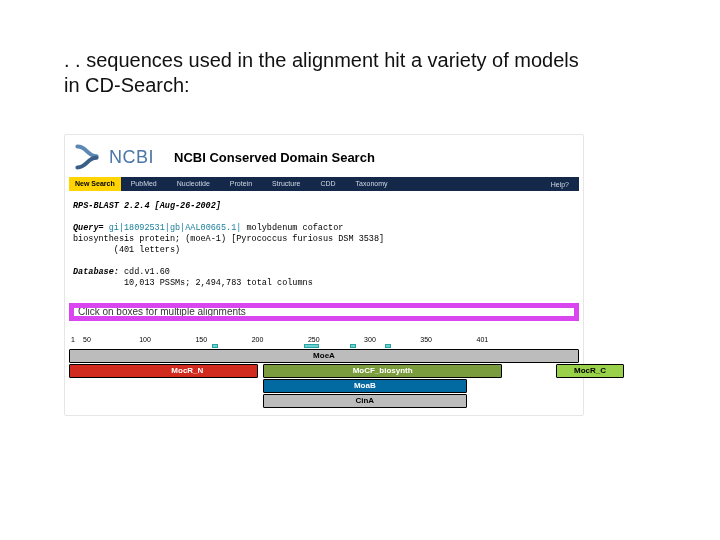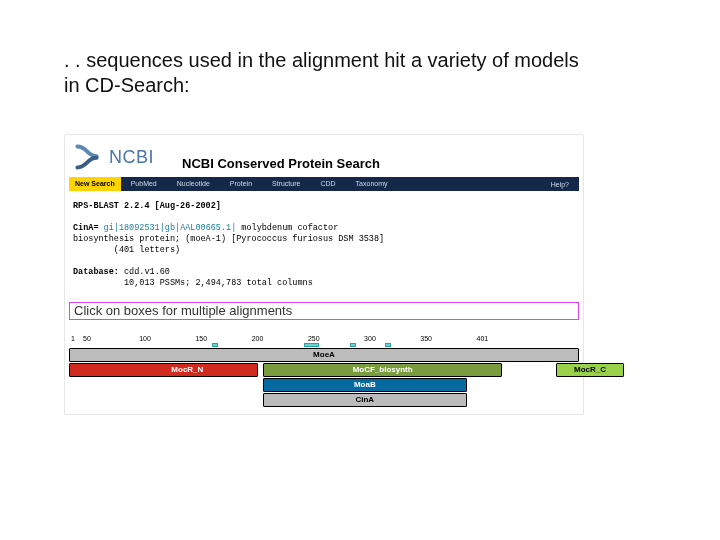--- a/index.html
+++ b/index.html
@@ -3,38 +3,38 @@
 <meta charset="utf-8">
 <style>
   * { box-sizing: border-box; margin: 0; padding: 0; }
   html, body { width: 720px; height: 540px; background: #fff; font-family: Arial, Helvetica, sans-serif; overflow: hidden; }
   .slide { position: relative; width: 648px; height: 540px; padding: 48px 64px 20px 64px; }
   .heading { font-size: 20px; line-height: 1.25; color: #111; font-weight: 400; margin-bottom: 36px; max-width: 560px; }
 
   .shot { border: 1px solid #e6e6e6; border-radius: 2px; padding: 4px 4px 6px 4px; background: #fff; }
   .shot-inner { }
 
-  .header-row { display: flex; align-items: flex-end; gap: 10px; padding: 4px 2px 6px 2px; }
+  .header-row { display: flex; align-items: center; gap: 2px; padding: 4px 2px 6px 2px; }
   .logo-wrap { display:flex; align-items:center; gap:6px; }
   .logo-glyph { width: 32px; height: 28px; }
   .logo-text { font-size: 18px; font-weight: 400; color: #4a76a8; letter-spacing: .5px; font-family: Arial, sans-serif; }
   .header-title { font-size: 13px; font-weight: 700; color: #000; margin-left: 18px; }
 
   .navbar { height: 14px; background: #14294a; display: flex; align-items: center; font-size: 7px; }
   .nav-item-yellow { background: #ffd400; color:#000; padding: 0 6px; height:14px; line-height:14px; font-weight:700; }
   .nav-item { color:#cfd8e6; padding: 0 10px; height:14px; line-height:14px; }
   .nav-spacer { flex:1; }
   .nav-item-help { color:#cfd8e6; padding:0 10px; }
 
   .mono-block { font-family: "Courier New", monospace; font-size: 8.5px; line-height: 1.3; color:#000; white-space: pre; padding: 10px 4px 12px 4px; }
   .mono-block .teal { color: #1a7f9a; }
-  .mono-block .linelabel { font-weight:700; }
+  .mono-block .linelabel { font-weight:700;font-style:italic; }
 
   .tip-input { margin: 0 0 8px 0; }
-  .tip-input input { width: 100%; height: 18px; font-size: 13px; padding: 0 4px; border: 1px solid #d946ef; background:#fff; color:#333; font-family: Arial, sans-serif; }
+  .tip-input input { width: 100%; height: 18px; font-size: 10px; padding: 0 4px; border: 5px solid #d946ef; background:#fff; color:#333; font-family: Arial, sans-serif; }
 
   .ruler-row { display:flex; align-items:flex-end; font-size:7px; color:#000; font-family: Arial, sans-serif; padding: 0 2px; height:14px; }
   .ruler-row span { width: calc(100% / 9); text-align:left; }
   .ruler-row span:first-child { width: 12px; }
 
   .track { position: relative; height: 14px; margin: 1px 0; }
   .bar { position:absolute; top:0; bottom:0; display:flex; align-items:center; justify-content:center; font-size:8px; font-weight:700; color:#fff; border:1px solid #000; border-radius:1px; }
   .bar-gray   { background:#bcbcbc; color:#000;text-align:right; }
   .bar-red    { background:#d12a1f; }
   .bar-oliver { background:#7a9b3e; }
@@ -55,38 +55,38 @@
     <div class="shot-inner">
 
       <div class="header-row">
         <div class="logo-wrap">
           <svg class="logo-glyph" viewBox="0 0 40 34">
             <path d="M8 4 C 20 4, 20 16, 32 16" stroke="#5c88b3" stroke-width="5" fill="none" stroke-linecap="round"></path>
             <path d="M8 30 C 20 30, 20 18, 32 18" stroke="#3a5f87" stroke-width="5" fill="none" stroke-linecap="round"></path>
           </svg>
           <span class="logo-text">NCBI</span>
         </div>
-        <div class="header-title">NCBI Conserved Protein Search</div>
+        <div class="header-title">NCBI Conserved Domain Search</div>
       </div>
 
       <div class="navbar">
         <div class="nav-item-yellow">New Search</div>
         <div class="nav-item">PubMed</div>
         <div class="nav-item">Nucleotide</div>
         <div class="nav-item">Protein</div>
         <div class="nav-item">Structure</div>
         <div class="nav-item">CDD</div>
         <div class="nav-item">Taxonomy</div>
         <div class="nav-spacer"></div>
         <div class="nav-item-help">Help?</div>
       </div>
 
       <div class="mono-block"><span class="linelabel">RPS-BLAST 2.2.4 [Aug-26-2002]</span>
 
-<span class="linelabel">CinA=</span><span class="teal"> gi|18092531|gb|AAL00665.1|</span><span> molybdenum cofactor</span>
+<span class="linelabel">Query=</span><span class="teal"> gi|18092531|gb|AAL00665.1|</span><span> molybdenum cofactor</span>
 <span>biosynthesis protein; (moeA-1) [Pyrococcus furiosus DSM 3538]</span>
 <span>        (401 letters)</span>
 
 <span class="linelabel">Database:</span><span> cdd.v1.60</span>
 <span>          10,013 PSSMs; 2,494,783 total columns</span></div>
 
       <div class="tip-input">
         <input type="text" readonly="" value="Click on boxes for multiple alignments" style="">
       </div>
 

